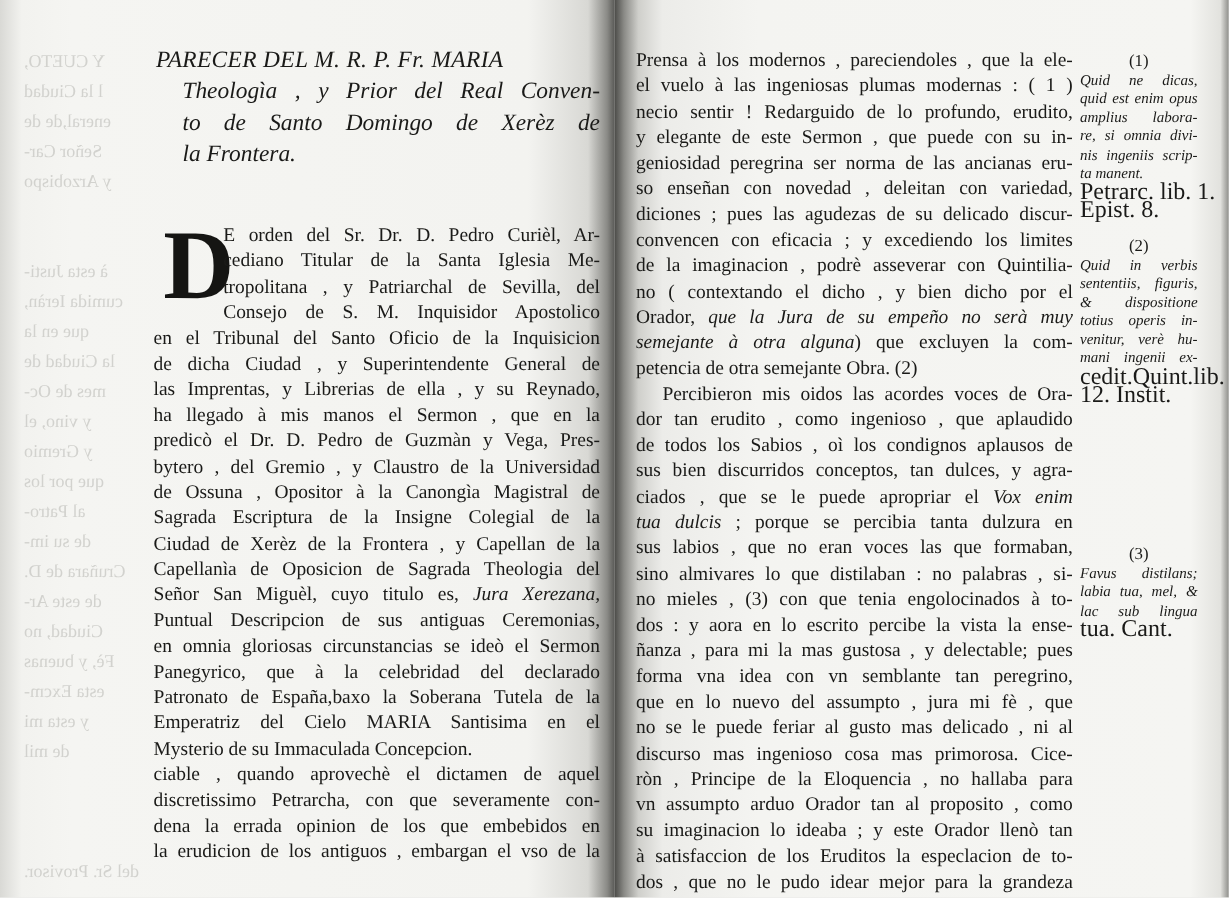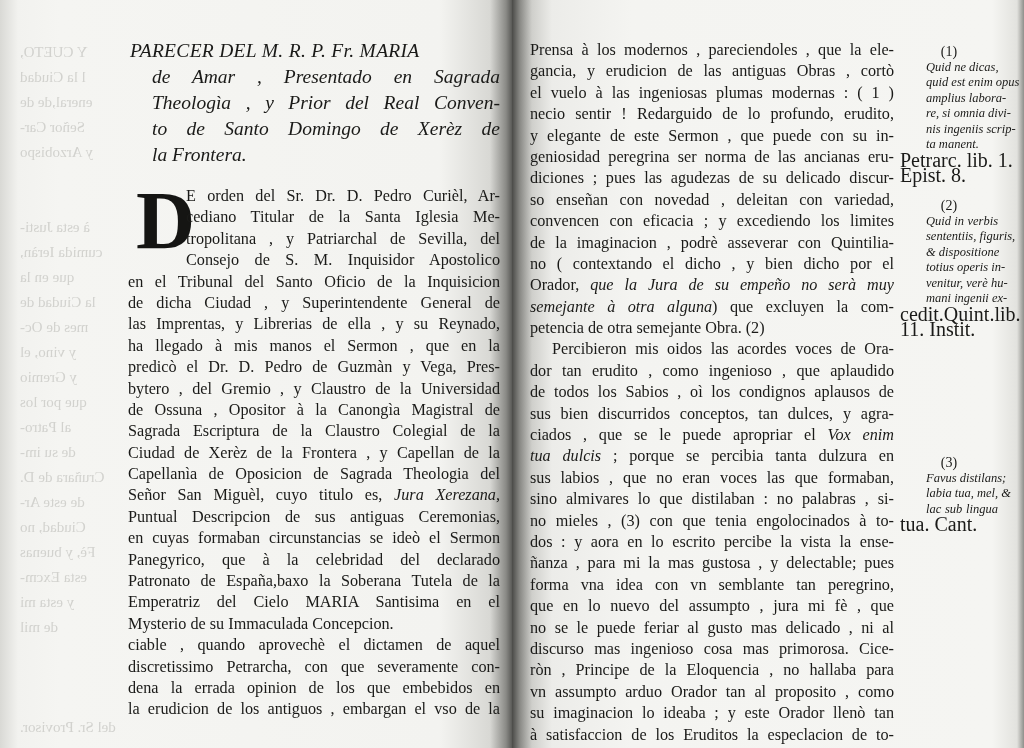--- a/index.html
+++ b/index.html
@@ -50,21 +50,21 @@
     font-size:82px; line-height:70px; color:#151513;
   }
   .left-body { left:128px; top:186px; width:372px; }
   .left-body .line.drop { padding-left:58px; }
   .right-body { left:530px; top:40px; width:364px; }
   .notes {
     position:absolute; left:900px; width:98px;
     font-family:"Liberation Serif",serif; font-size:12.5px; line-height:15.5px; color:#1a1a18;
   }
   .notes .num { text-align:center; font-style:normal; font-size:14px; }
-  .notes .it { font-style:italic; text-align:justify; text-align-last:justify; white-space:nowrap;margin-left:26px; }
+  .notes .it { font-style:italic; text-align:justify; text-align-last:justify; white-space:nowrap; }
   .notes .it.last { text-align-last:left; }
   .notes .rm { font-style:normal; font-size:20px; white-space:nowrap; }
   em { font-style:italic; }
 </style>
 </head>
 <body>
 
 <div class="spread">
 
   <div class="page page-left">
@@ -96,69 +96,67 @@
       <div></div>
       <div></div>
       <div></div>
       <div>del Sr. Provisor.</div>
       <div></div>
 
     </div>
 
     <div class="title">
       <div class="l first">PARECER DEL M. R. P. Fr. MARIA</div>
-      <div class="l ind">de Amar , Presentado en Sagrada</div>
       <div class="l ind">Theologìa , y Prior del Real Conven-</div>
       <div class="l ind">to de Santo Domingo de Xerèz de</div>
       <div class="l ind last">la Frontera.</div>
     </div>
 
     <div class="dropcap">D</div>
 
     <div class="col left-body">
       <div class="line drop">E orden del Sr. Dr. D. Pedro Curièl, Ar-</div>
       <div class="line drop">cediano Titular de la Santa Iglesia Me-</div>
       <div class="line drop">tropolitana , y Patriarchal de Sevilla, del</div>
       <div class="line drop">Consejo de S. M. Inquisidor Apostolico</div>
       <div class="line">en el Tribunal del Santo Oficio de la Inquisicion</div>
       <div class="line">de dicha Ciudad , y Superintendente General de</div>
       <div class="line">las Imprentas, y Librerias de ella , y su Reynado,</div>
       <div class="line">ha llegado à mis manos el Sermon , que en la</div>
       <div class="line">predicò el Dr. D. Pedro de Guzmàn y Vega, Pres-</div>
       <div class="line">bytero , del Gremio , y Claustro de la Universidad</div>
       <div class="line">de Ossuna , Opositor à la Canongìa Magistral de</div>
-      <div class="line">Sagrada Escriptura de la Claustro Colegial de la</div>
+      <div class="line">Sagrada Escriptura de la Insigne Colegial de la</div>
       <div class="line">Ciudad de Xerèz de la Frontera , y Capellan de la</div>
       <div class="line">Capellanìa de Oposicion de Sagrada Theologia del</div>
       <div class="line"><span>Señor San Miguèl, cuyo titulo es, </span><em>Jura Xerezana,</em></div>
       <div class="line">Puntual Descripcion de sus antiguas Ceremonias,</div>
-      <div class="line">en cuyas formaban circunstancias se ideò el Sermon</div>
+      <div class="line">en omnia gloriosas circunstancias se ideò el Sermon</div>
       <div class="line">Panegyrico, que à la celebridad del declarado</div>
       <div class="line">Patronato de España,baxo la Soberana Tutela de la</div>
       <div class="line">Emperatriz del Cielo MARIA Santisima en el</div>
       <div class="line last">Mysterio de su Immaculada Concepcion.</div>
       <div class="line">ciable , quando aprovechè el dictamen de aquel</div>
       <div class="line">discretissimo Petrarcha, con que severamente con-</div>
       <div class="line">dena la errada opinion de los que embebidos en</div>
       <div class="line">la erudicion de los antiguos , embargan el vso de la</div>
 
     </div>
   </div>
 
   <div class="page page-right"></div>
 
   <div class="col right-body">
     <div class="line">Prensa à los modernos , pareciendoles , que la ele-</div>
-    <div class="line">gancia, y erudicion de las antiguas Obras , cortò</div>
     <div class="line">el vuelo à las ingeniosas plumas modernas : ( 1 )</div>
     <div class="line">necio sentir ! Redarguido de lo profundo, erudito,</div>
     <div class="line">y elegante de este Sermon , que puede con su in-</div>
     <div class="line">geniosidad peregrina ser norma de las ancianas eru-</div>
+    <div class="line">so enseñan con novedad , deleitan con variedad,</div>
     <div class="line">diciones ; pues las agudezas de su delicado discur-</div>
-    <div class="line">so enseñan con novedad , deleitan con variedad,</div>
     <div class="line">convencen con eficacia ; y excediendo los limites</div>
     <div class="line">de la imaginacion , podrè asseverar con Quintilia-</div>
     <div class="line">no ( contextando el dicho , y bien dicho por el</div>
     <div class="line"><span>Orador, </span><em>que la Jura de su empeño no serà muy</em></div>
     <div class="line"><em>semejante à otra alguna</em><span>) que excluyen la com-</span></div>
     <div class="line last">petencia de otra semejante Obra. (2)</div>
     <div class="line indent">Percibieron mis oidos las acordes voces de Ora-</div>
     <div class="line">dor tan erudito , como ingenioso , que aplaudido</div>
     <div class="line">de todos los Sabios , oì los condignos aplausos de</div>
     <div class="line">sus bien discurridos conceptos, tan dulces, y agra-</div>
@@ -195,21 +193,21 @@
 
   <div class="notes" style="top:198px;">
     <div class="num">(2)</div>
     <div class="it">Quid in verbis</div>
     <div class="it">sententiis, figuris,</div>
     <div class="it">&amp; dispositione</div>
     <div class="it">totius operis in-</div>
     <div class="it">venitur, verè hu-</div>
     <div class="it">mani ingenii ex-</div>
     <div class="rm">cedit.Quint.lib.</div>
-    <div class="rm">11. Instit.</div>
+    <div class="rm">12. Instit.</div>
   </div>
 
   <div class="notes" style="top:455px;">
     <div class="num">(3)</div>
     <div class="it">Favus distilans;</div>
     <div class="it">labia tua, mel, &amp;</div>
     <div class="it">lac sub lingua</div>
     <div class="rm">tua. Cant.</div>
   </div>
 

